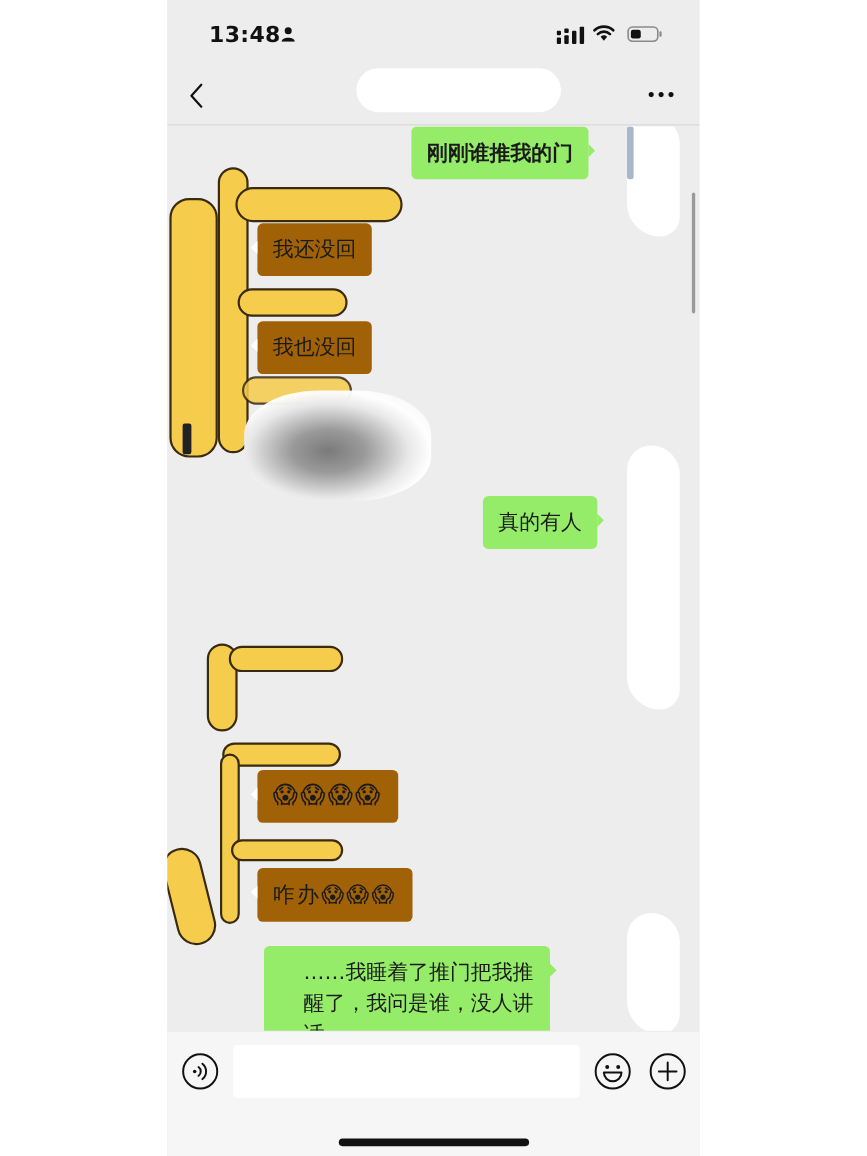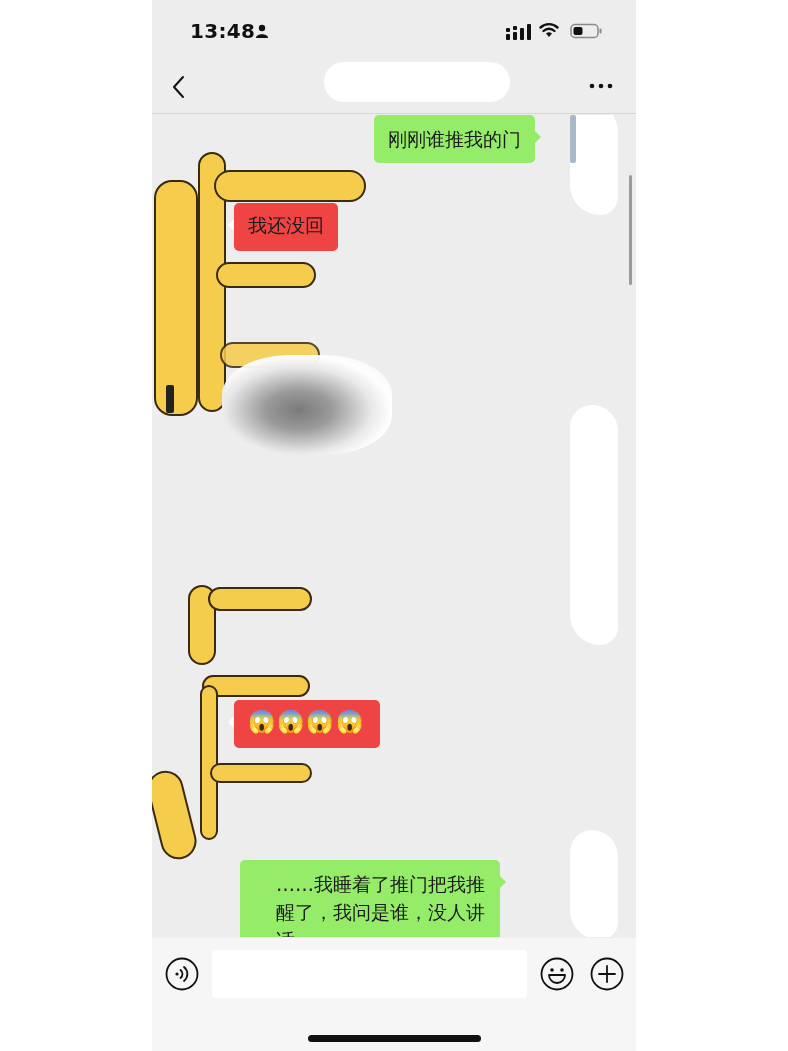--- a/index.html
+++ b/index.html
@@ -23,21 +23,21 @@
   .back-icon { position: absolute; left: 18px; top: 12px; width: 18px; height: 26px; cursor: pointer; }
   .nav-title { position: absolute; left: 172px; top: 0; width: 186px; height: 40px; background: #fff; border-radius: 20px; color: transparent; font-size: 18px; line-height: 40px; overflow: hidden; }
   .more-icon { position: absolute; right: 22px; top: 12px; width: 26px; height: 24px; cursor: pointer; }
 
   .chat { position: absolute; left: 0; top: 115px; width: 100%; height: 822px; overflow: hidden; }
 
   .bubble {
     position: absolute; font-size: 19px; line-height: 28px; color: #1a1a1a;
     padding: 10px 14px; border-radius: 5px; white-space: nowrap;
   }
-  .bubble.in { background: #ef4444; font-family: Liberation Mono, monospace; }
+  .bubble.in { background: #a16207; }
   .bubble.out { background: #95ec69; }
   .bubble.in::before {
     content: ""; position: absolute; left: -6px; top: 16px;
     border-top: 6px solid transparent; border-bottom: 6px solid transparent; border-right: 6px solid #ffffff;
   }
   .bubble.out::after {
     content: ""; position: absolute; right: -6px; top: 16px;
     border-top: 6px solid transparent; border-bottom: 6px solid transparent; border-left: 6px solid #95ec69;
   }
   .bubble.multi { white-space: normal; line-height: 28px; }
@@ -125,28 +125,37 @@
     <div class="cat v" style="left:48px;top:570px;width:18px;height:155px;"></div>
     <div class="cat" style="left:58px;top:648px;width:102px;height:20px;"></div>
     <div class="cat v" style="left:2px;top:655px;width:36px;height:90px;transform:rotate(-14deg);"></div>
 
     <div class="avatar-out" style="top:-10px;"></div>
     <div class="avatar-out" style="top:290px;height:240px;"></div>
     <div class="avatar-out" style="top:715px;"></div>
     <div class="scrollbar2" style="top:0;"></div>
     <div class="scrollbar" style="top:60px;"></div>
 
-    <div class="bubble out" style="left:222px;top:0px;">
+    <div class="bubble out" style="left:222px;top:0px;font-weight:bold;">
       <span>刚刚谁推我的门</span>
     </div>
     <div class="bubble in" style="left:82px;top:88px;">
       <span>我还没回</span>
     </div>
+    <div class="bubble in" style="left:82px;top:177px;">
+      <span>我也没回</span>
+    </div>
+    <div class="bubble out" style="left:287px;top:336px;">
+      <span>真的有人</span>
+    </div>
     <div class="bubble in" style="left:82px;top:585px;">
       <span class="emoji">😱😱😱😱</span>
+    </div>
+    <div class="bubble in" style="left:82px;top:674px;">
+      <span class="emoji" style="font-size:20px;">咋办😱😱😱</span>
     </div>
     <div class="bubble out multi" style="left:88px;top:745px;width:260px;padding-left:36px;">
       <span>……我睡着了推门把我推醒了，我问是谁，没人讲话</span>
     </div>
   </div>
 
   <div class="input-bar">
     <svg class="voice-button" viewBox="0 0 34 34">
       <circle cx="17" cy="17" r="15.5" fill="none" stroke="#111" stroke-width="1.8"></circle>
       <circle cx="12" cy="17" r="1.6" fill="#111"></circle>

